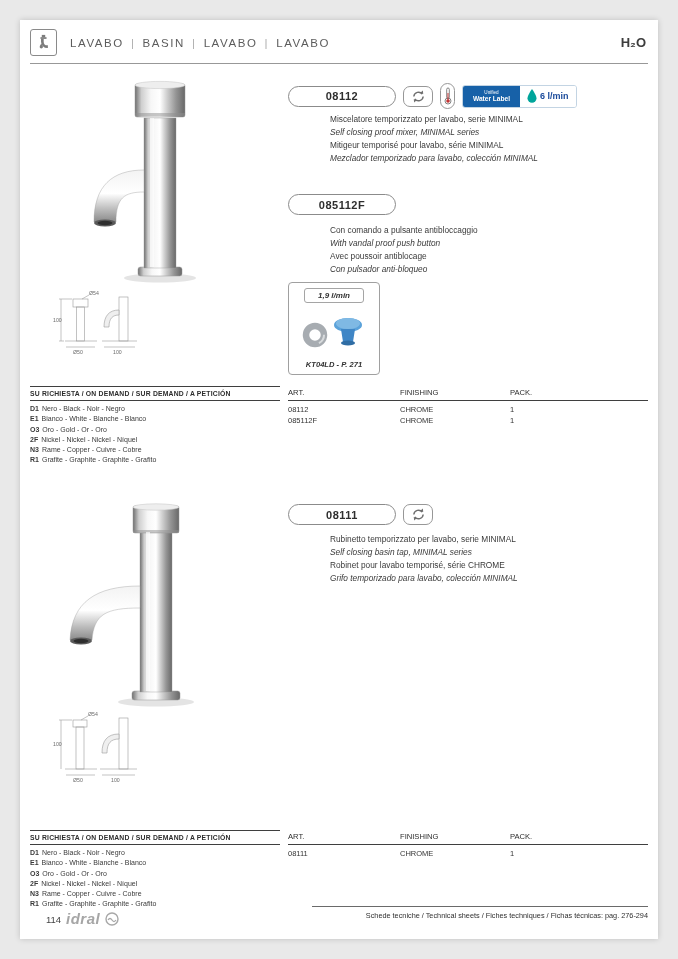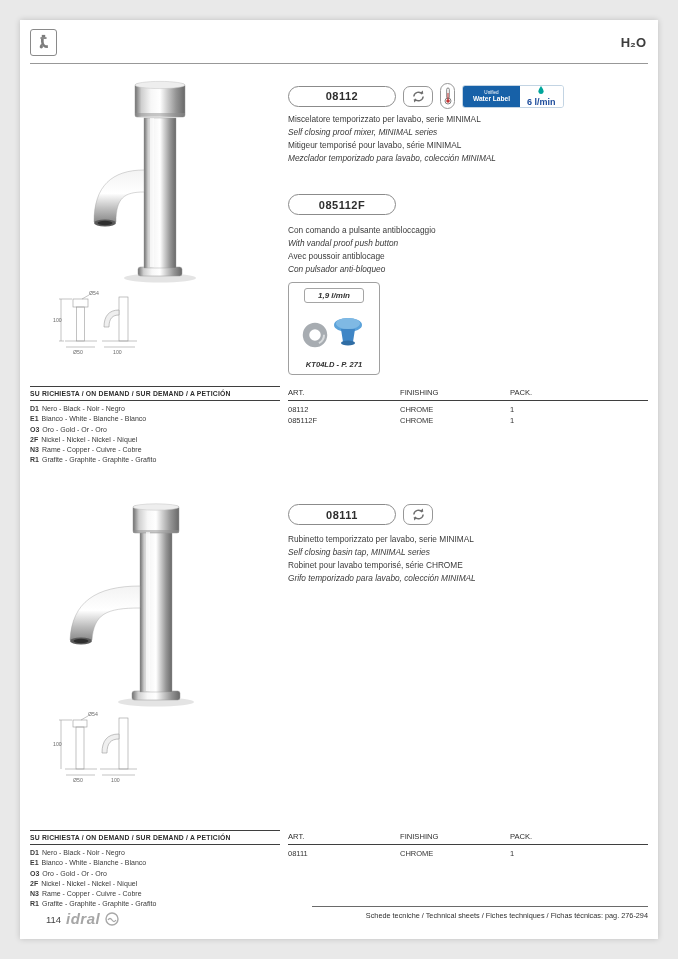--- a/index.html
+++ b/index.html
@@ -17,25 +17,25 @@
 
   
   .badge-row { display:flex; align-items:center; gap:7px; }
   .code-badge { width:108px; height:21px; border:1px solid #8b8b8b; border-radius:11px; background:#fff; display:flex; align-items:center; justify-content:center; font-size:11px; font-weight:bold; color:#2e2e2e; letter-spacing:.5px; }
   .icon-badge { width:30px; height:21px; border:1px solid #979797; border-radius:7px; display:flex; align-items:center; justify-content:center; background:#fff; }
   .thermo-badge { width:15px; height:26px; border:1px solid #979797; border-radius:8px; display:flex; align-items:center; justify-content:center; background:#fff; }
   .wl { display:flex; align-items:stretch; height:23px; border:1px solid #c3d4e3; border-radius:3px; overflow:hidden; background:#fff; }
   .wl-blue { width:57px; background:#1761a8; color:#fff; display:flex; flex-direction:column; align-items:center; justify-content:center; line-height:1.15; }
   .wl-blue .l1 { font-size:4.6px; }
   .wl-blue .l2 { font-size:6.6px; font-weight:bold; white-space:nowrap; }
-  .wl-flow { display:flex; align-items:center; gap:3px; padding:0 7px; background:#fff;flex-direction:column; }
+  .wl-flow { display:flex; align-items:center; gap:3px; padding:0 7px; background:#fff; }
   .wl-flow .txt { font-size:9px; font-weight:bold; color:#1a4a9b; white-space:nowrap; }
 
   
-  .desc { font-size:8.3px; color:#3a3a3a; line-height:13px; white-space:nowrap; }
+  .desc { font-size:8.3px; color:#3a3a3a; line-height:13px; white-space:nowrap;margin-left:42px; }
   .desc > div:nth-child(even) { font-style:italic; }
 
   
   .acc { width:92px; height:93px; border:1px solid #a0a0a0; border-radius:4px; display:flex; flex-direction:column; align-items:center; background:#fff;font-style:italic; }
   .acc-flow { margin-top:5px; border:1px solid #a5a5a5; border-radius:3px; font-size:8px; font-weight:bold; color:#333; padding:2px 13px; white-space:nowrap; }
   .acc-photo { flex:1; display:flex; align-items:center; justify-content:center; }
   .acc-code { font-size:7.6px; font-weight:bold; color:#333; padding-bottom:5px; white-space:nowrap; }
 
   
   .ondemand { width:250px; }
@@ -104,20 +104,23 @@
   <div class="abs hdr-icon">
     <svg width="19" height="19" viewBox="0 0 20 20">
       <g fill="#7c7c7c">
         <rect x="8.2" y="2" width="3.6" height="2.6"></rect>
         <rect x="6.8" y="4.4" width="6.4" height="1.8"></rect>
         <path d="M7.6 6.2h4.8v3a3.8 3.8 0 0 0 3.8 3.8h.6v2.8h-.6a6.6 6.6 0 0 1-6.6-6.6v-3z" transform="translate(-2.2 0)"></path>
         <path d="M6 14.6c0 1 .8 1.8 1.7 1.8s1.7-.8 1.7-1.8c0-1.2-1.7-3.2-1.7-3.2S6 13.4 6 14.6z"></path>
       </g>
     </svg>
   </div>
+  <div class="abs hdr-title">
+    <span>LAVABO</span><span class="pipe">|</span><span>BASIN</span><span class="pipe">|</span><span>LAVABO</span><span class="pipe">|</span><span>LAVABO</span>
+  </div>
   <div class="abs hdr-h2o">H₂O</div>
   <div class="abs hdr-rule"></div>
 
   <div class="abs p1-photo">
     <svg width="185" height="208" viewBox="0 0 185 208">
       <ellipse cx="98" cy="200" rx="36" ry="4.5" fill="#e4e4e4"></ellipse>
       <rect x="76" y="189" width="44" height="9" rx="2.5" fill="url(#chromeH)" stroke="#9a9a9a" stroke-width="0.5"></rect>
       <rect x="82" y="40" width="32" height="150" fill="url(#chromeH)" stroke="#9a9a9a" stroke-width="0.4"></rect>
       <path d="M82 92 C 50 92 32 108 32 144 L 54 144 C 54 120 62 114 82 114 Z" fill="url(#chromeV)" stroke="#9a9a9a" stroke-width="0.4"></path>
       <ellipse cx="43" cy="145" rx="11" ry="3.4" fill="#5a5a5a"></ellipse>

